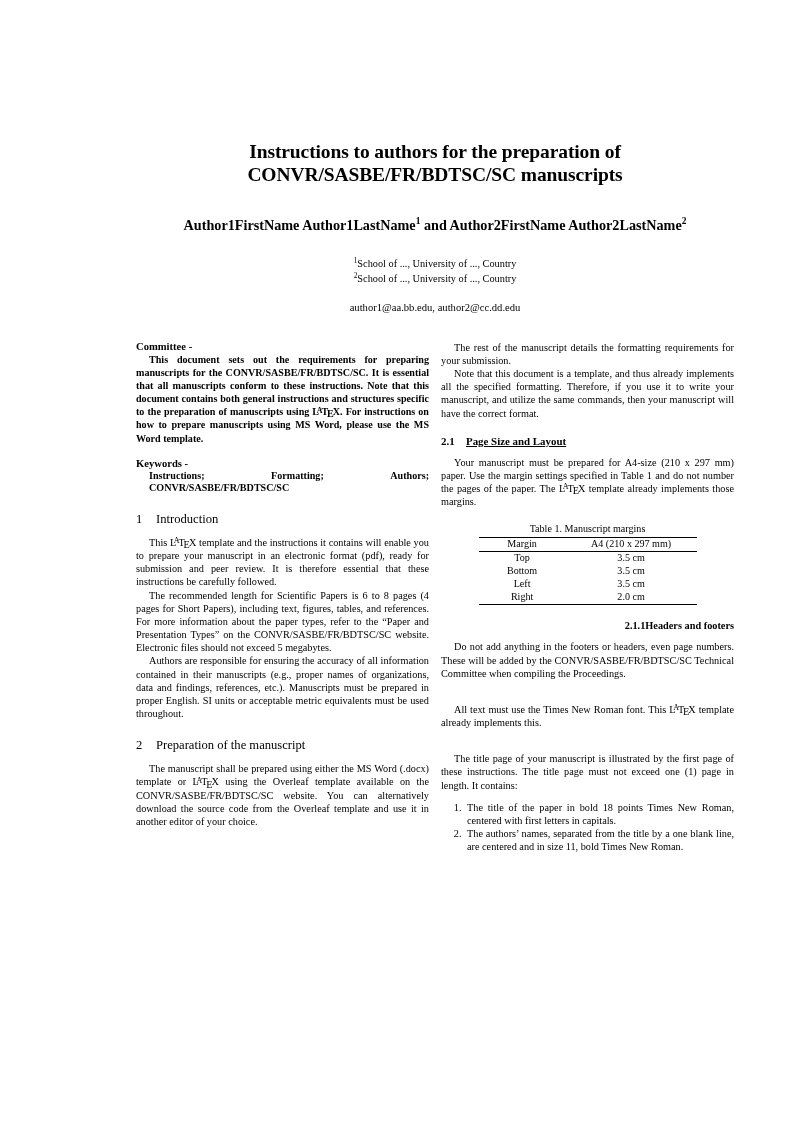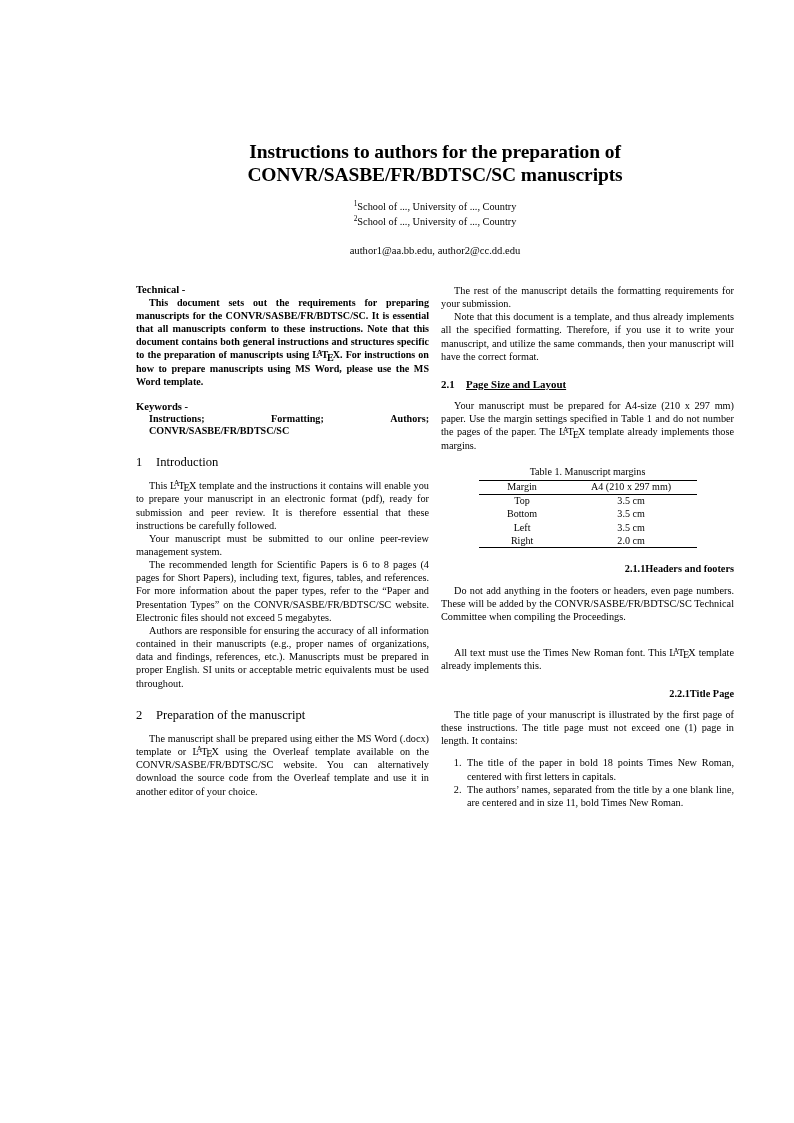--- a/index.html
+++ b/index.html
@@ -41,21 +41,21 @@
   .authors {
     font-size: 14.2px;
     font-weight: bold;
     margin-top: 30px;
     line-height: 1.2;
   }
   .authors sup { font-size: 9.5px; font-weight: bold; vertical-align: super; }
   .affiliations {
     font-size: 10.3px;
     line-height: 1.32;
-    margin-top: 13px;
+    margin-top: 22px;
   }
   .affiliations sup { font-size: 7.4px; vertical-align: super; }
   .emails {
     font-size: 10.6px;
     margin-top: 16px;
   }
 
   
   .columns {
     display: flex;
@@ -206,52 +206,54 @@
 <body>
 
 <div class="page">
 
   <div class="titleblock">
     <div class="paper-title">
       <span>Instructions to authors for the preparation of</span><br>
       <span>CONVR/SASBE/FR/BDTSC/SC manuscripts</span>
     </div>
 
+    <div class="authors">
+      <span>Author1FirstName Author1LastName</span><sup>1</sup><span> and </span><span>Author2FirstName Author2LastName</span><sup>2</sup>
+    </div>
 
     <div class="affiliations">
       <div><sup>1</sup><span>School of ..., University of ..., Country</span></div>
       <div><sup>2</sup><span>School of ..., University of ..., Country</span></div>
     </div>
 
     <div class="emails">author1@aa.bb.edu, author2@cc.dd.edu</div>
   </div>
 
   <div class="columns">
 
     <div class="col left">
 
-      <div class="abs-head">Technical -</div>
+      <div class="abs-head">Committee -</div>
       <p class="bold-abs"><span>This document sets out the requirements for preparing manuscripts for the CONVR/SASBE/FR/BDTSC/SC. It is essential that all manuscripts conform to these instructions. Note that this document contains both general instructions and structures specific to the preparation of manuscripts using </span><span class="latex">L<span class="a">a</span>T<span class="e">e</span>X</span><span>. For instructions on how to prepare manuscripts using MS Word, please use the MS Word template.</span></p>
 
       <div class="spacer-md"></div>
 
       <div class="abs-head">Keywords -</div>
       <div class="kw-line">
         <span>Instructions;</span>
         <span>Formatting;</span>
         <span>Authors;</span>
       </div>
       <p class="bold-kw noind">CONVR/SASBE/FR/BDTSC/SC</p>
 
       <div class="gap-before-sec"></div>
       <h2 class="sec"><span class="num">1</span><span>Introduction</span></h2>
       <div class="gap-after-sec"></div>
 
       <p class="ind"><span>This </span><span class="latex">L<span class="a">a</span>T<span class="e">e</span>X</span><span> template and the instructions it contains will enable you to prepare your manuscript in an electronic format (pdf), ready for submission and peer review. It is therefore essential that these instructions be carefully followed.</span></p>
-      <p class="ind">Your manuscript must be submitted to our online peer-review management system.</p>
       <p class="ind">The recommended length for Scientific Papers is 6 to 8 pages (4 pages for Short Papers), including text, figures, tables, and references. For more information about the paper types, refer to the “Paper and Presentation Types” on the CONVR/SASBE/FR/BDTSC/SC website. Electronic files should not exceed 5 megabytes.</p>
       <p class="ind">Authors are responsible for ensuring the accuracy of all information contained in their manuscripts (e.g., proper names of organizations, data and findings, references, etc.). Manuscripts must be prepared in proper English. SI units or acceptable metric equivalents must be used throughout.</p>
 
       <div class="gap-before-sec"></div>
       <h2 class="sec"><span class="num">2</span><span>Preparation of the manuscript</span></h2>
       <div class="gap-after-sec"></div>
 
       <p class="ind"><span>The manuscript shall be prepared using either the MS Word (.docx) template or </span><span class="latex">L<span class="a">a</span>T<span class="e">e</span>X</span><span> using the Overleaf template available on the CONVR/SASBE/FR/BDTSC/SC website. You can alternatively download the source code from the Overleaf template and use it in another editor of your choice.</span></p>
 
     </div>
@@ -302,21 +304,20 @@
       <div class="gap-before-sub"></div>
       <h4 class="subsubsec"><span class="num">2.1.1</span><span>Headers and footers</span></h4>
       <div class="gap-after-sub"></div>
       <p class="ind">Do not add anything in the footers or headers, even page numbers. These will be added by the CONVR/SASBE/FR/BDTSC/SC Technical Committee when compiling the Proceedings.</p>
 
       <div class="gap-before-sub"></div>
       <div class="gap-after-sub"></div>
       <p class="ind"><span>All text must use the Times New Roman font. This </span><span class="latex">L<span class="a">a</span>T<span class="e">e</span>X</span><span> template already implements this.</span></p>
 
       <div class="gap-before-sub"></div>
-      <h4 class="subsubsec"><span class="num">2.2.1</span><span>Title Page</span></h4>
       <div class="gap-after-sub"></div>
       <p class="ind">The title page of your manuscript is illustrated by the first page of these instructions. The title page must not exceed one (1) page in length. It contains:</p>
 
       <ol class="items">
         <li>The title of the paper in bold 18 points Times New Roman, centered with first letters in capitals.</li>
         <li>The authors’ names, separated from the title by a one blank line, are centered and in size 11, bold Times New Roman.</li>
       </ol>
 
     </div>
   </div>

